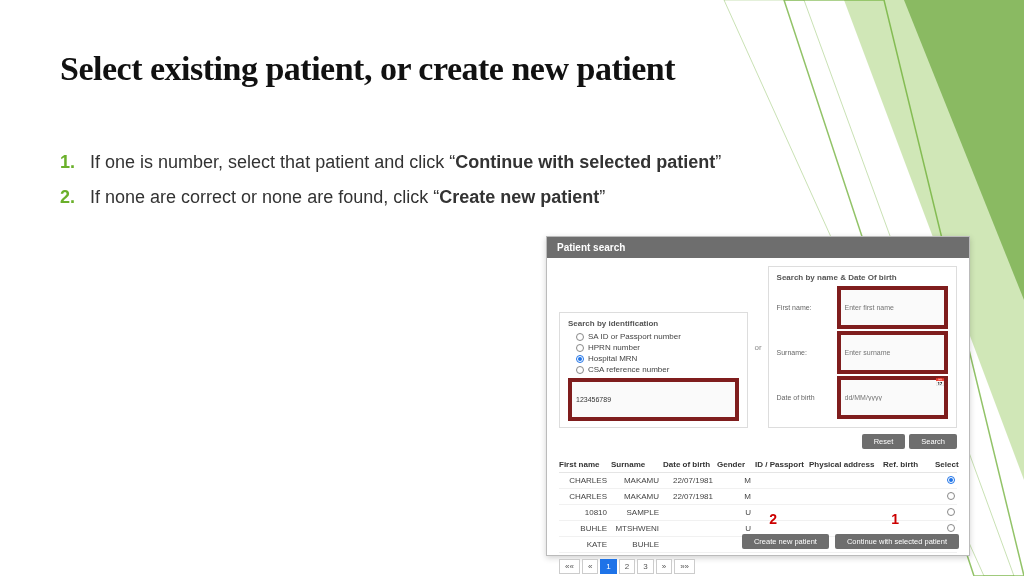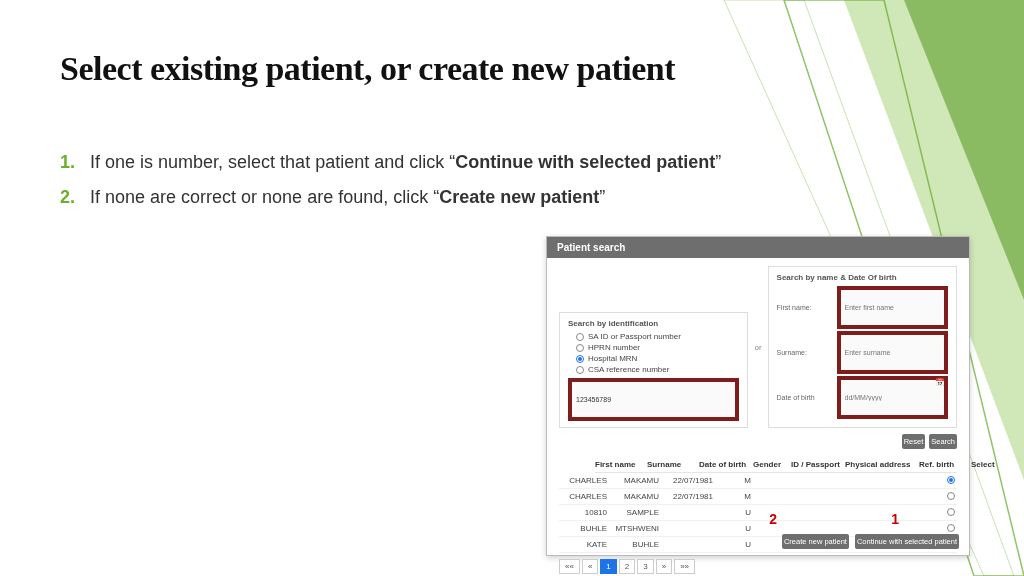--- a/index.html
+++ b/index.html
@@ -27,25 +27,25 @@
   .radio { width:8px; height:8px; border:1px solid #888; border-radius:50%; display:inline-block; position:relative; }
   .radio.selected { border-color:#1e73e8; }
   .radio.selected::after { content:""; position:absolute; inset:1px; background:#1e73e8; border-radius:50%; }
   .tiny-input { width:100%; border:4px solid #7f1d1d; background:#fafafa; padding:14px 4px; font-size:7px; color:#333; margin-top:2px; }
   .field-row { display:flex; align-items:center; margin:2px 0; gap:6px; }
   .field-row label { width:54px; color:#666; font-size:7px; }
   .field-row .tiny-input { flex:1; margin:0; }
   .date-wrap { position:relative; flex:1; }
   .date-wrap .cal { position:absolute; right:3px; top:2px; color:#2c8a2c; font-size:8px; }
   .btn-row { display:flex; justify-content:flex-end; gap:4px; margin-top:6px; }
-  .btn { background:#6e6e6e; color:#fff; border:none; padding:3px 2px; font-size:7.5px; cursor:pointer; border-radius:2px; }
+  .btn { background:#6e6e6e; color:#fff; border:none; padding:3px 12px; font-size:7.5px; cursor:pointer; border-radius:2px; }
   
   .grid { margin-top:8px; }
   .grid-head,.grid-row { display:grid; grid-template-columns:48px 48px 50px 34px 50px 70px 48px 32px; gap:4px; padding:3px 0; }
-  .grid-head { font-weight:600; color:#333; border-bottom:1px solid #e5e5e5;margin-left:36px; }
+  .grid-head { font-weight:600; color:#333; border-bottom:1px solid #e5e5e5; }
   .grid-row { border-bottom:1px solid #f1f1f1;text-align:right; }
   .sel-radio { width:8px; height:8px; border:1px solid #888; border-radius:50%; margin:0 auto; display:block; cursor:pointer; position:relative; }
   .sel-radio.on::after{content:"";position:absolute;inset:1px;background:#1e73e8;border-radius:50%;}
   .sel-radio.on{border-color:#1e73e8;}
   
   .pager { display:flex; gap:2px; margin-top:6px; align-items:center; }
   .pg { border:1px solid #ccc; padding:2px 5px; font-size:8px; color:#555; cursor:pointer; background:#fff; }
   .pg.active { background:#1e73e8; color:#fff; border-color:#1e73e8; }
   
   .app-footer { position:absolute; bottom:6px; right:10px; display:flex; gap:6px; }

